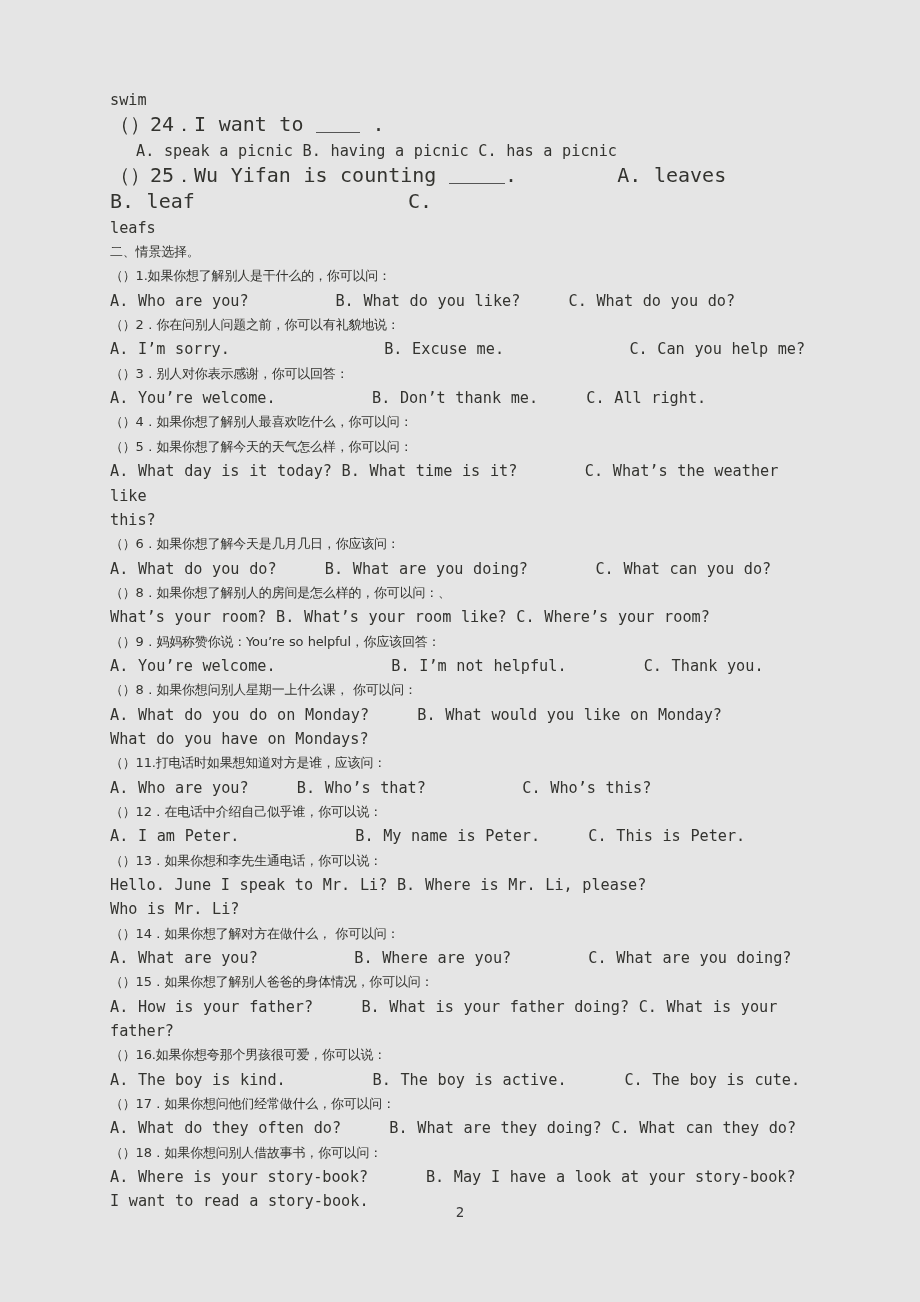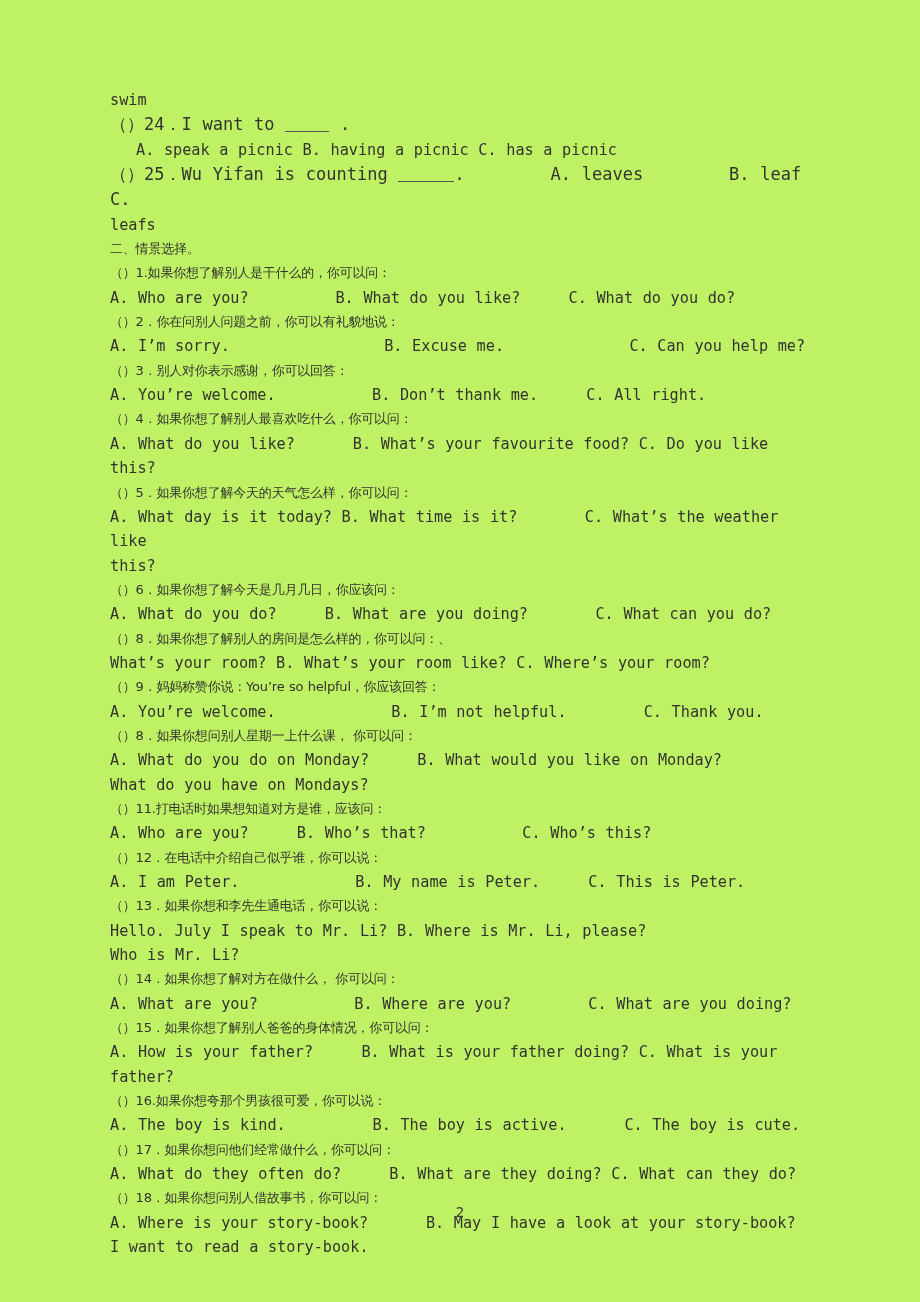--- a/index.html
+++ b/index.html
@@ -13,21 +13,21 @@
     position: relative;
     font-family: "DejaVu Sans Mono", "Liberation Mono", monospace;
     color: #2b2b2b;
     overflow: hidden;
   }
   #page {
     position: absolute;
     left: 0; top: 0;
     width: 920px;
     height: 1302px;
-    background: #bef264;
+    background: #e5e5e5;
   }
   #doc-body {
     position: absolute;
     left: 110px;
     top: 88px;
     width: 706px;
   }
   .line {
     font-size: 15.2px;
     line-height: 24.35px;
@@ -42,21 +42,21 @@
     font-size: 13px;
     letter-spacing: -0.2px;
   }
   .line.mixed {
     font-family: "DejaVu Sans", "Liberation Sans", sans-serif;
     font-size: 15px;
     letter-spacing: -0.2px;
   }
   .line.mixed .en {
     font-family: "DejaVu Sans Mono", "Liberation Mono", monospace;
-    font-size: 17px;
+    font-size: 20px;
     letter-spacing: 0;
   }
   .indent-a {
     padding-left: 26px;
   }
   .blank {
     display: inline-block;
     border-bottom: 1.3px solid #555;
     vertical-align: -2px;
   }
@@ -95,21 +95,20 @@
     <div class="line cn">（）1.如果你想了解别人是干什么的，你可以问：</div>
     <div class="line">A. Who are you?         B. What do you like?     C. What do you do?</div>
 
     <div class="line cn">（）2．你在问别人问题之前，你可以有礼貌地说：</div>
     <div class="line">A. I’m sorry.                B. Excuse me.             C. Can you help me?</div>
 
     <div class="line cn">（）3．别人对你表示感谢，你可以回答：</div>
     <div class="line">A. You’re welcome.          B. Don’t thank me.     C. All right.</div>
 
     <div class="line cn">（）4．如果你想了解别人最喜欢吃什么，你可以问：</div>
-    <div class="line">A. What do you like?      B. What’s your favourite food? C. Do you like this?</div>
 
     <div class="line cn">（）5．如果你想了解今天的天气怎么样，你可以问：</div>
     <div class="line">A. What day is it today? B. What time is it?       C. What’s the weather like</div>
     <div class="line">this?</div>
 
     <div class="line cn">（）6．如果你想了解今天是几月几日，你应该问：</div>
 
     <div class="line">A. What do you do?     B. What are you doing?       C. What can you do?</div>
 
     <div class="line cn">（）8．如果你想了解别人的房间是怎么样的，你可以问：、</div>
@@ -122,21 +121,21 @@
     <div class="line">A. What do you do on Monday?     B. What would you like on Monday?</div>
     <div class="line">What do you have on Mondays?</div>
 
     <div class="line cn">（）11.打电话时如果想知道对方是谁，应该问：</div>
     <div class="line">A. Who are you?     B. Who’s that?          C. Who’s this?</div>
 
     <div class="line cn">（）12．在电话中介绍自己似乎谁，你可以说：</div>
     <div class="line">A. I am Peter.            B. My name is Peter.     C. This is Peter.</div>
 
     <div class="line cn">（）13．如果你想和李先生通电话，你可以说：</div>
-    <div class="line">Hello. July I speak to Mr. Li? B. Where is Mr. Li, please?</div>
+    <div class="line">Hello. June I speak to Mr. Li? B. Where is Mr. Li, please?</div>
     <div class="line">Who is Mr. Li?</div>
 
     <div class="line cn">（）14．如果你想了解对方在做什么， 你可以问：</div>
     <div class="line">A. What are you?          B. Where are you?        C. What are you doing?</div>
 
     <div class="line cn">（）15．如果你想了解别人爸爸的身体情况，你可以问：</div>
     <div class="line">A. How is your father?     B. What is your father doing? C. What is your father?</div>
 
     <div class="line cn">（）16.如果你想夸那个男孩很可爱，你可以说：</div>
     <div class="line">A. The boy is kind.         B. The boy is active.      C. The boy is cute.</div>

